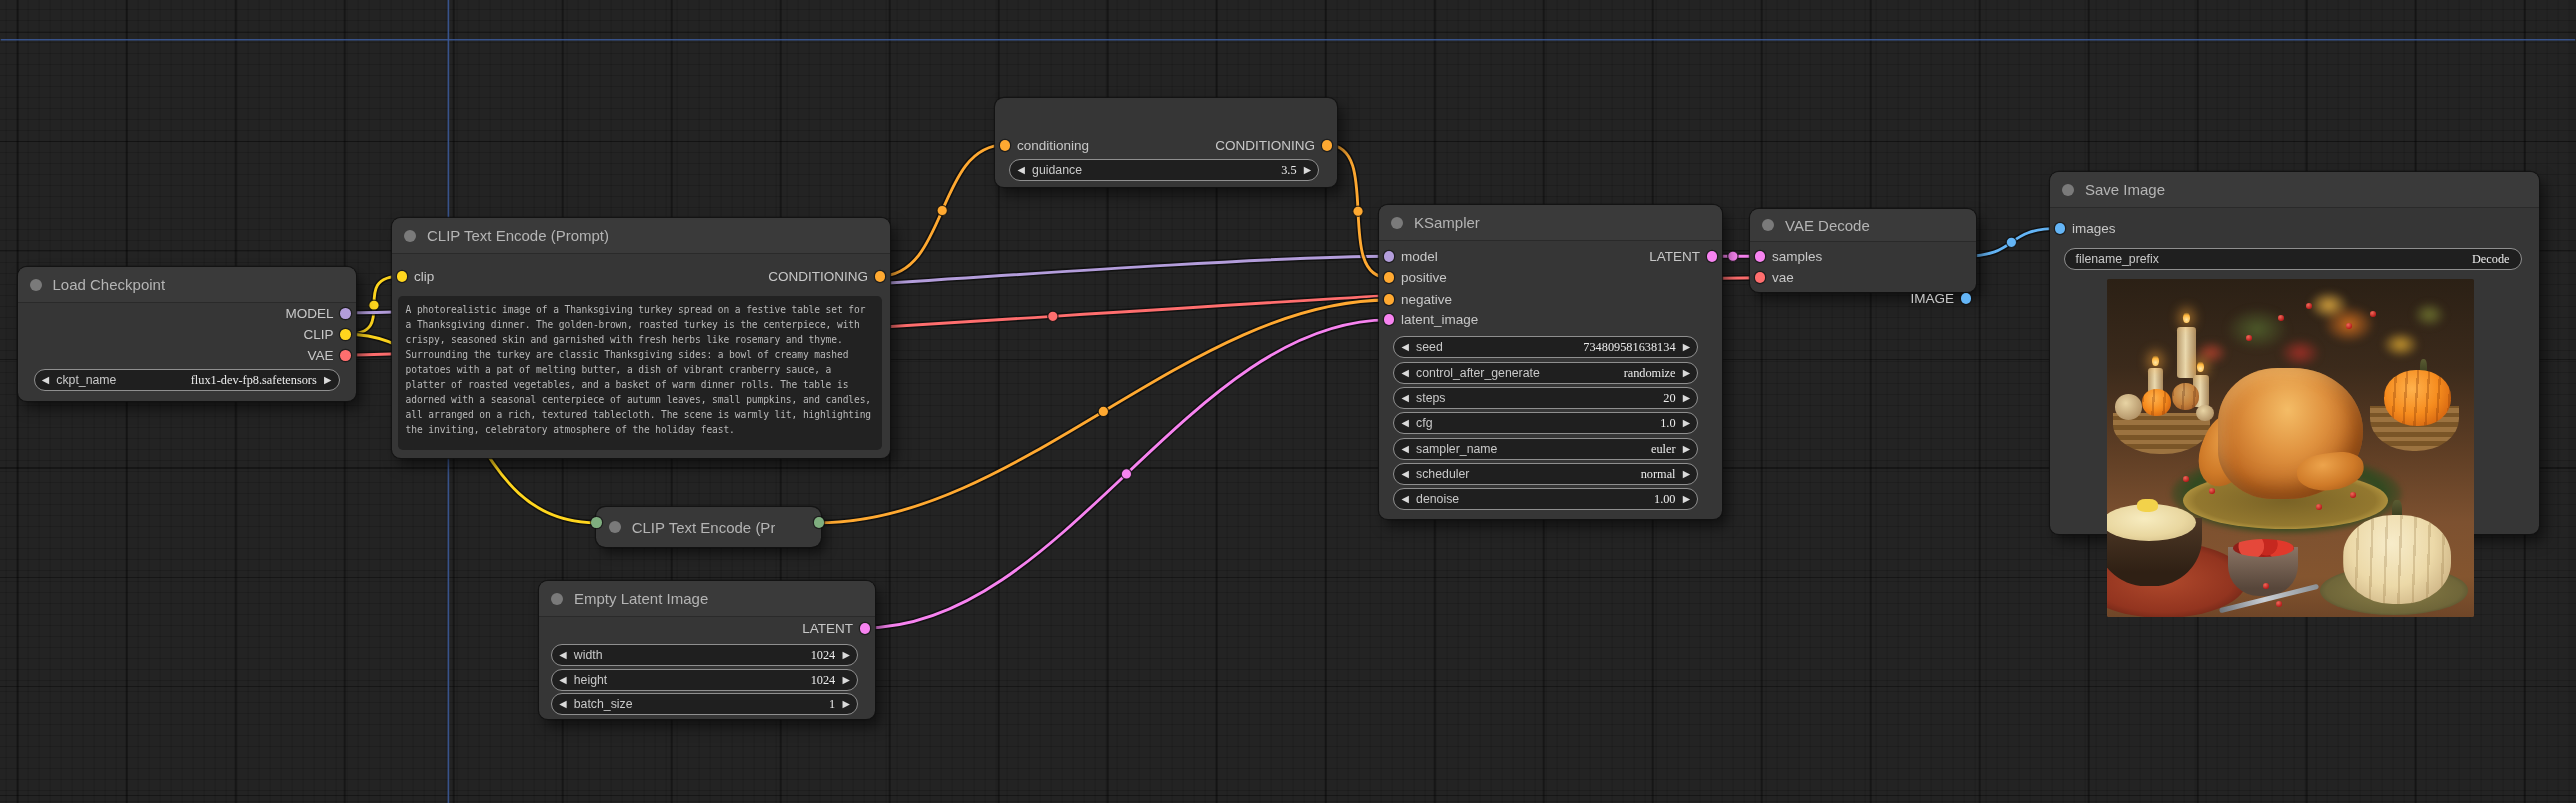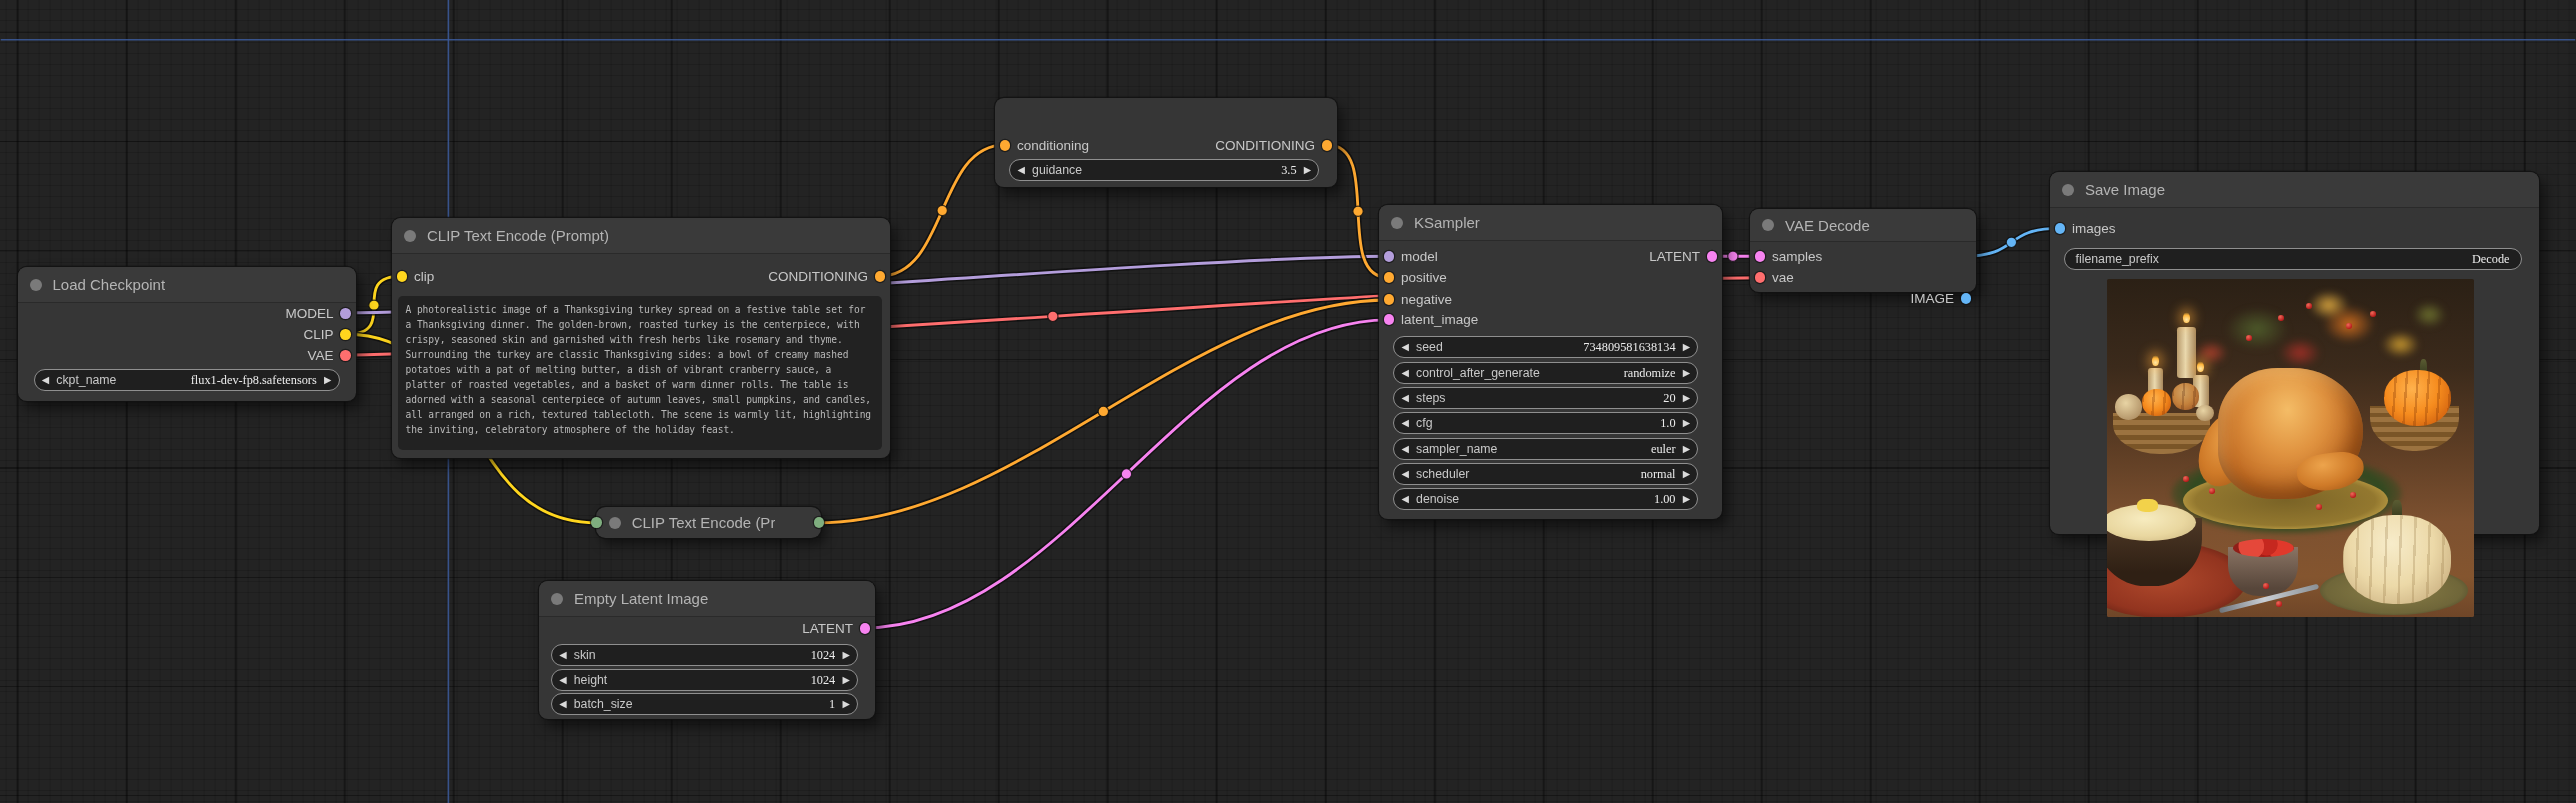--- a/index.html
+++ b/index.html
@@ -182,39 +182,39 @@
       <span class="dot" style="background: rgb(255, 169, 49);"></span>
     </div>
     <div class="pill" style="left:14.3px;top:61px;width:308px;">
       <span class="arr">◀</span>
       <span class="wlabel">guidance</span>
       <span class="wvalue">3.5</span>
       <span class="arr">▶</span>
     </div>
   </div>
 
-  <div class="collapsed-node" style="left:596px;top:507px;width:225px;height:31px;">
+  <div class="collapsed-node" style="left:596px;top:507px;width:225px;height:40px;">
     <span class="cdot" style="left: -4.8px; top: 10.4px; background: rgb(127, 174, 127);"></span>
     <span class="titledot" style="margin-left:12.7px;"></span>
     <span class="titletext">CLIP Text Encode (Pr</span>
     <span class="cdot" style="right: -3.2px; top: 10.4px; background: rgb(127, 174, 127);"></span>
   </div>
 
   <div class="node" style="left:539px;top:581px;width:336px;height:138px;">
     <div class="titlebar">
       <span class="titledot"></span>
       <span class="titletext">Empty Latent Image</span>
     </div>
     <div class="slot out" style="left:0;right:0;top:37px;">
       <span class="lbl">LATENT</span>
       <span class="dot" style="background: rgb(247, 131, 240);"></span>
     </div>
     <div class="pill" style="left:12px;top:63px;width:305px;">
       <span class="arr">◀</span>
-      <span class="wlabel">skin</span>
+      <span class="wlabel">width</span>
       <span class="wvalue">1024</span>
       <span class="arr">▶</span>
     </div>
     <div class="pill" style="left:12px;top:88px;width:305px;">
       <span class="arr">◀</span>
       <span class="wlabel">height</span>
       <span class="wvalue">1024</span>
       <span class="arr">▶</span>
     </div>
     <div class="pill" style="left:12px;top:112px;width:305px;">

